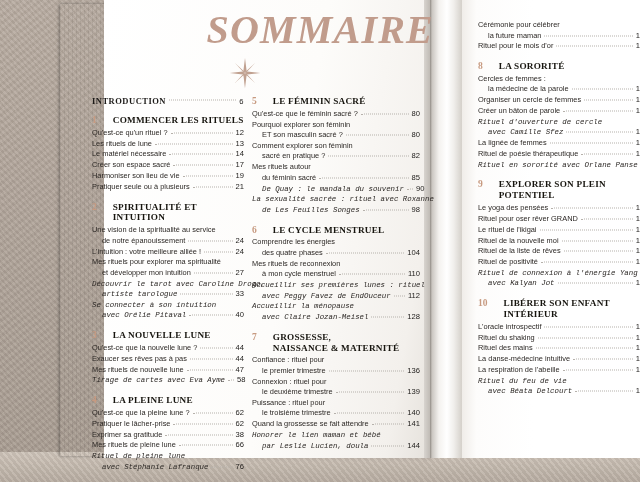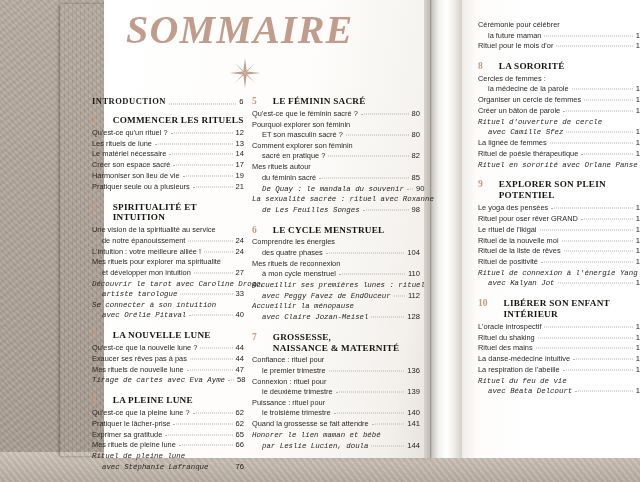--- a/index.html
+++ b/index.html
@@ -70,38 +70,38 @@
   }
   
   .page-right {
     position:absolute; top:0px; left:462px; width:178px; height:458px;
     background:linear-gradient(90deg,#f0ede9 0%, #fdfcfb 8%, #ffffff 40%, #ffffff 100%);
   }
 
   
   #title {
     position:absolute; left:104px; top:6px; width:330px;
-    text-align:left; padding-left:22px;
+    text-align:right; padding-left:22px;
     font-family:"Liberation Serif", serif;
     font-style:italic; font-weight:700;
     font-size:40px; letter-spacing:1.2px;
     color:#c19c8c;
   }
   #ornament {
     position:absolute; left:228px; top:56px; width:34px; height:34px;
     color:#c0a08f;
   }
 
   .col { position:absolute; }
   #col-1 { left:92px;  top:96px;  width:152px; }
   #col-2 { left:252px; top:96px;  width:168px; }
   #col-3 { left:478px; top:20px;  width:162px; }
 
   .intro {
-    display:flex; align-items:flex-end;
+    display:flex; align-items:center;
     font-family:"Liberation Serif", serif;
     font-weight:700; font-size:8.5px; letter-spacing:.5px;
     color:#1d1b19; margin-bottom:9px;
   }
 
   .section { margin-bottom:9px; }
   .sec-head {
     display:flex; align-items:baseline; gap:4px;
     margin-bottom:2px;
   }
@@ -292,21 +292,21 @@
             <span class="pg">62</span>
           </div>
           <div class="entry">
             <span class="txt">Pratiquer le lâcher-prise</span>
             <span class="dots"></span>
             <span class="pg">62</span>
           </div>
           <div class="entry">
             <span class="txt">Exprimer sa gratitude</span>
             <span class="dots"></span>
-            <span class="pg">65</span>
+            <span class="pg">38</span>
           </div>
           <div class="entry">
             <span class="txt">Mes rituels de pleine lune</span>
             <span class="dots"></span>
             <span class="pg">66</span>
           </div>
           <div class="entry italic nodots">
             <span class="txt">Rituel de pleine lune</span>
             <span class="dots"></span>
             <span class="pg"></span>

